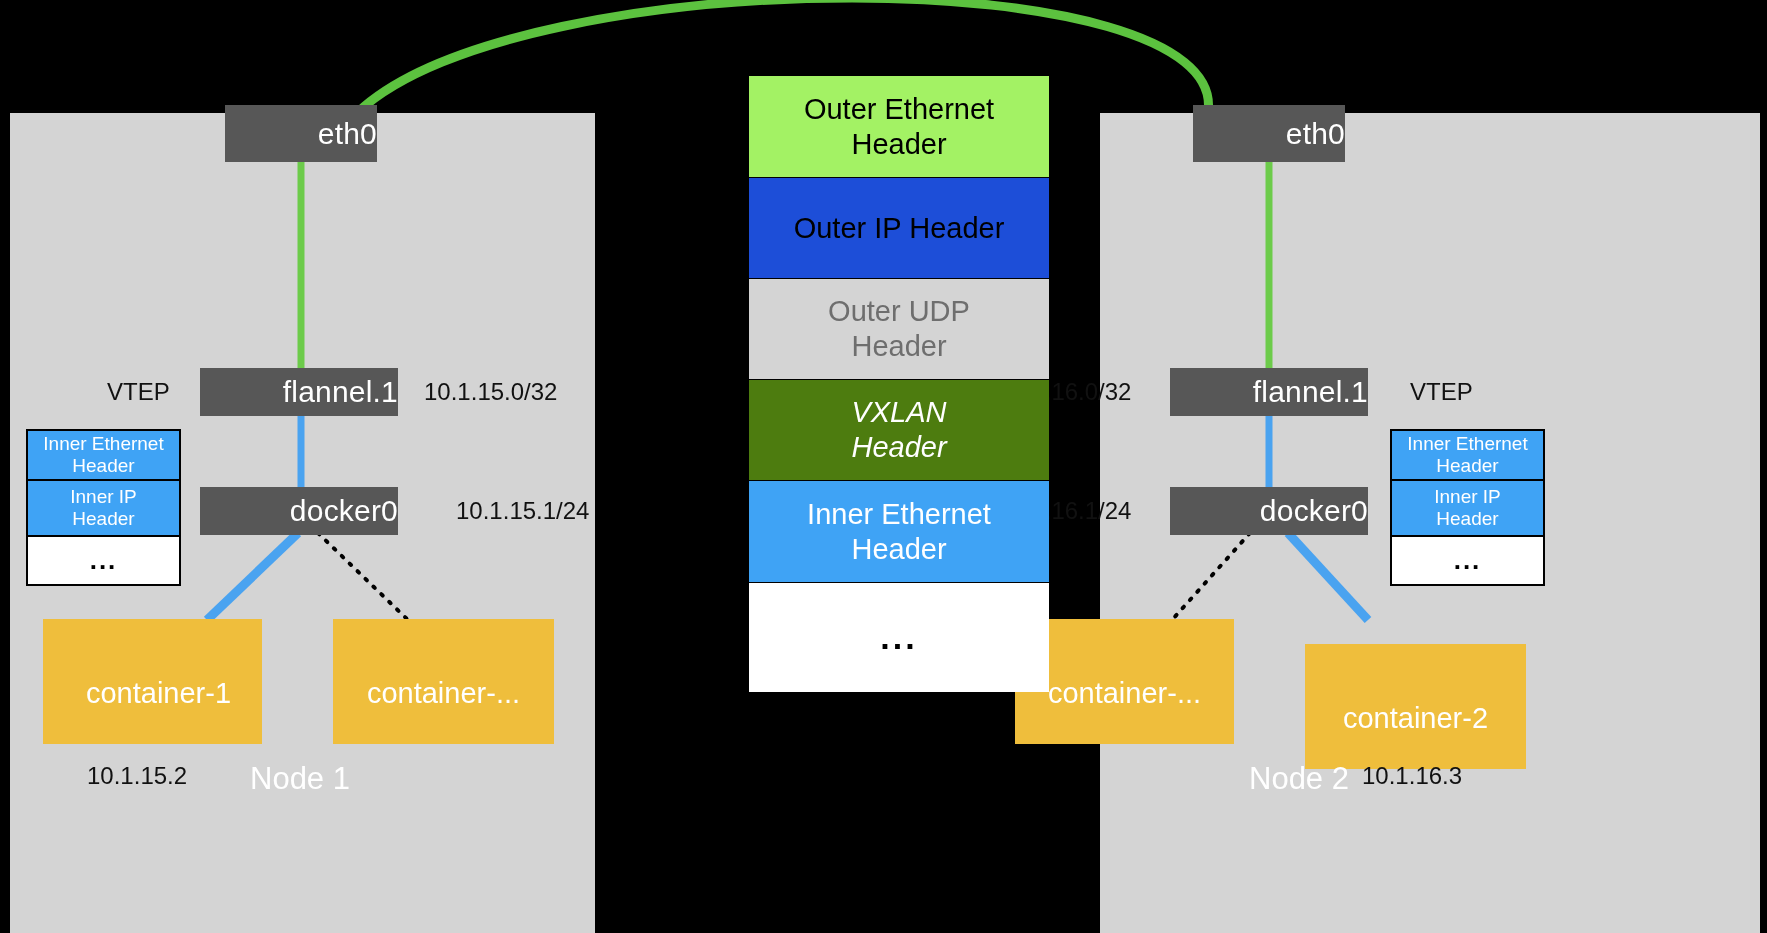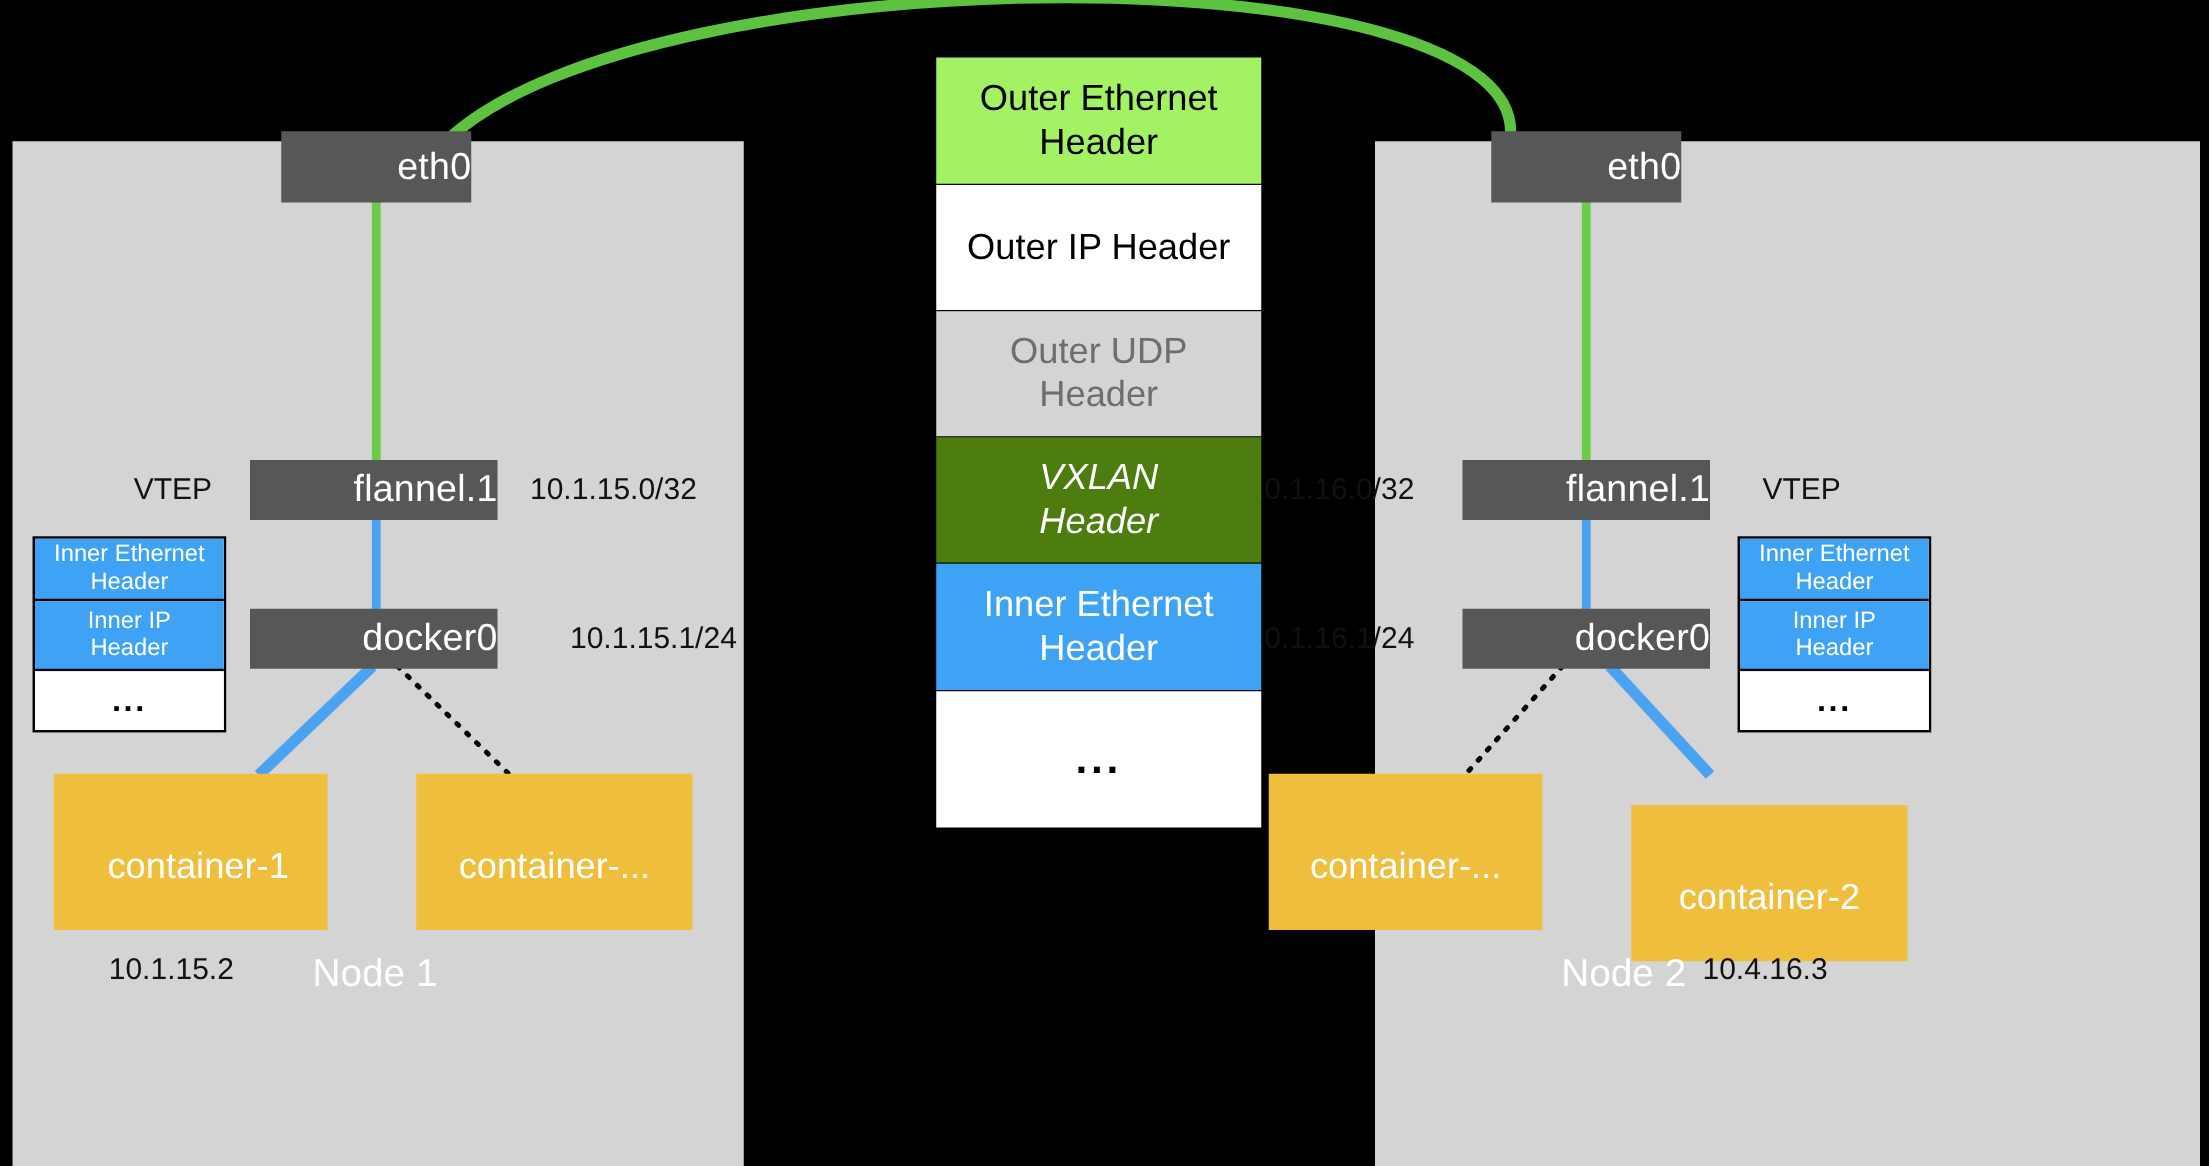--- a/index.html
+++ b/index.html
@@ -159,31 +159,31 @@
     <span>container-...</span>
   </div>
   <div class="container-box" style="left:1305px;top:644px;width:221px;height:125px;justify-content:center;">
     <span>container-2</span>
   </div>
 
   <div class="node-name" style="left:1222px;top:761px;margin-left:27px;">
     <span>Node 2</span>
   </div>
   <div class="plain-label" style="left:1362px;top:762px;">
-    <span>10.4.16.3</span>
-  </div>
-
-  <div class="pkt-stack" style="left:749px;top:46px;width:260px;height:818px;">
+    <span>10.1.16.3</span>
+  </div>
+
+  <div class="pkt-stack" style="left:749px;top:76px;width:300px;height:818px;">
 
     <div class="pkt-row" style="height:102px;background:#a3f264;color:#000;">
       <span class="l2">Outer Ethernet</span>
       <span class="l2">Header</span>
     </div>
 
-    <div class="pkt-row" style="height:101px;background:#ffffff;color:#000;align-items:center;">
+    <div class="pkt-row" style="height:101px;background:#1d4ed8;color:#000;align-items:center;">
       <span class="l2">Outer IP Header</span>
     </div>
 
     <div class="pkt-row" style="height:101px;background:#d4d4d4;color:#6e6e6e;">
       <span class="l2">Outer UDP</span>
       <span class="l2">Header</span>
     </div>
 
     <div class="pkt-row" style="height:101px;background:#4d7c0f;color:#fff;font-style:italic;">
       <span class="l2">VXLAN</span>

